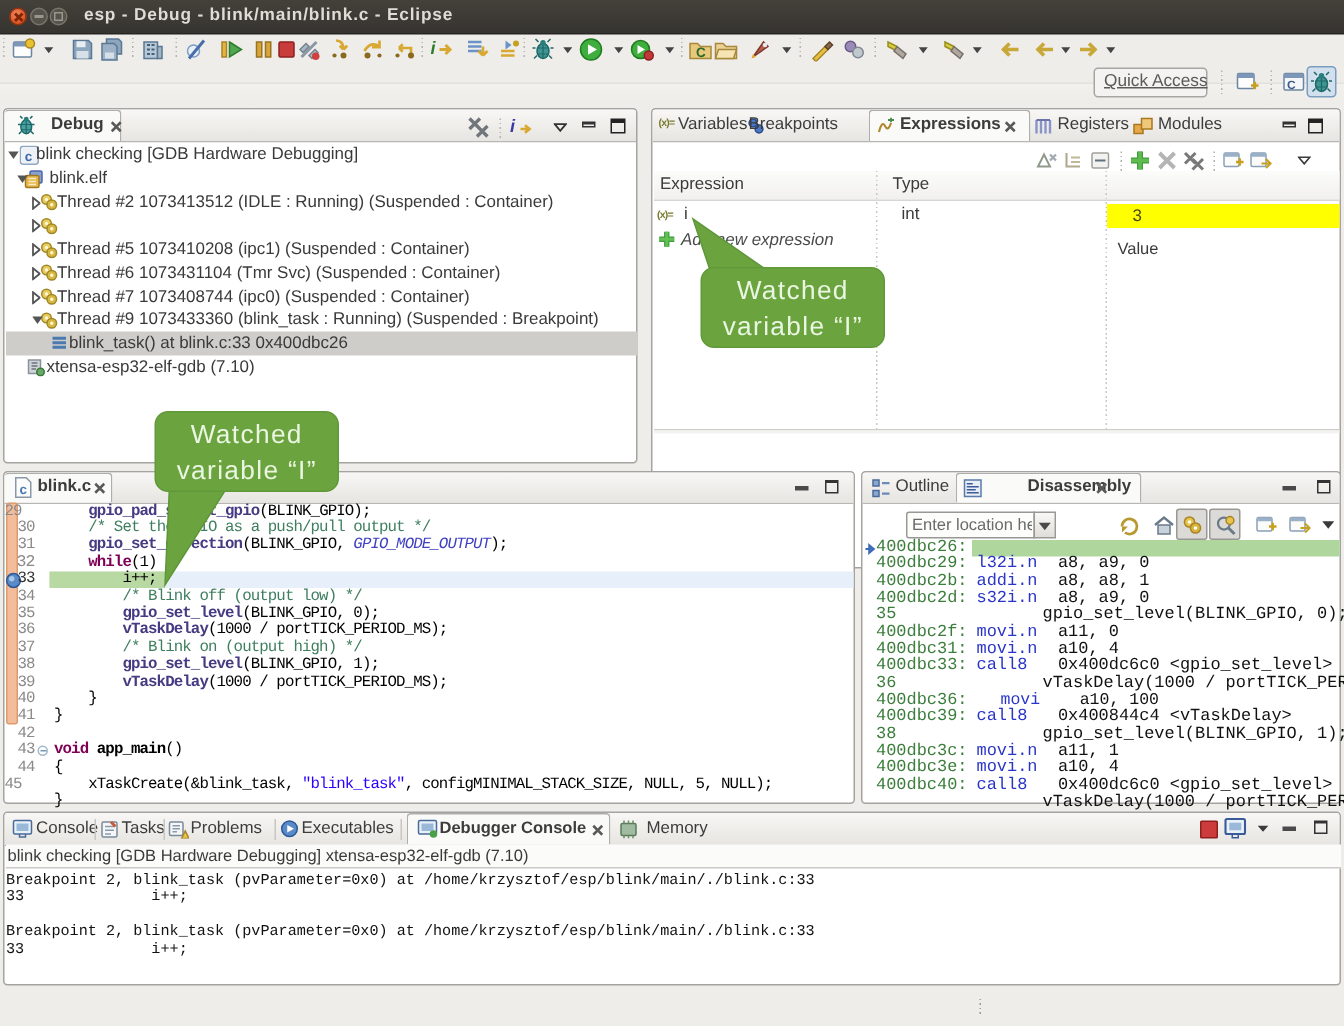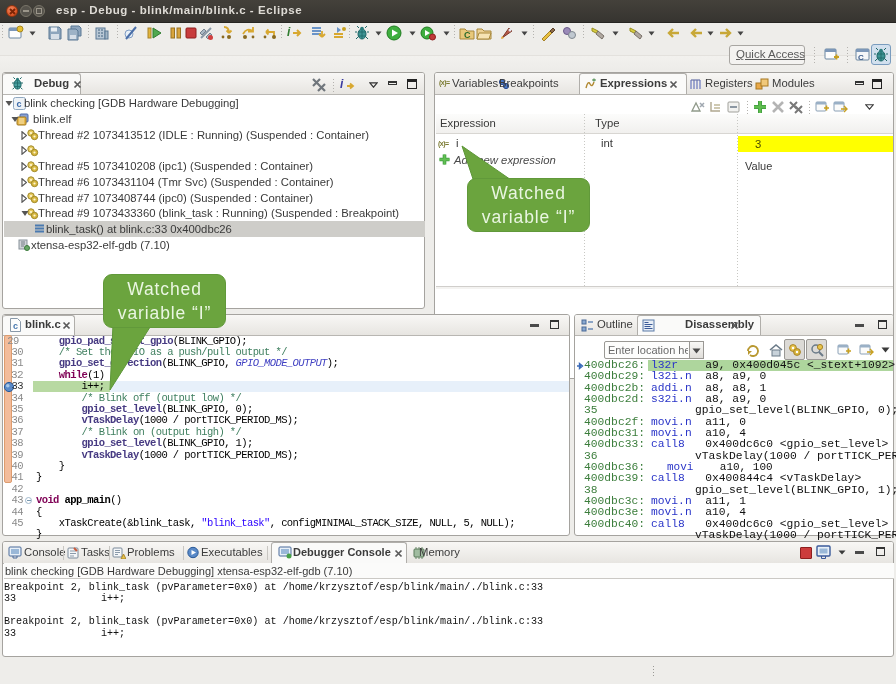--- a/index.html
+++ b/index.html
@@ -421,21 +421,21 @@
     </svg>
 <div class="abs" style="left:527px;top:9px;width:9px;height:3px;border:1px solid #4a4a4a;border-width:2px 1px 1px 1px;box-sizing:border-box;"></div>
 <div class="abs" style="left:547px;top:5px;width:9px;height:9px;border:1px solid #333;border-top-width:2px;box-sizing:border-box;"></div>
 <div class="abs" style="left:30px;top:66.1px;width:536px;height:11.4px;background:#e7f0fa;"></div>
 <div class="abs" style="left:30px;top:66.1px;width:77px;height:11.4px;background:#b8d9a2;"></div>
 <div class="abs" style="left:1px;top:20px;width:8px;height:148px;background:#f3bc9b;border:1px solid #dd9c6e;border-radius:2px;box-sizing:border-box;"></div>
 <svg class="abs" style="left:0px;top:65.6px;" width="12" height="12" viewBox="0 0 12 12">
       <circle cx="6" cy="6" r="4.6" fill="#5a8ac8" stroke="#2a5a98"></circle>
       <circle cx="4.8" cy="4.8" r="1.8" fill="#a8c8e8"></circle>
     </svg>
-<div class="abs mono" style="left:0px;top:20.5px;width:20px;font-size:10.5px;letter-spacing:-0.6px;color:#8a8a8a;text-align:center;line-height:11.4px;">29</div>
+<div class="abs mono" style="left:0px;top:20.5px;width:20px;font-size:10.5px;letter-spacing:-0.6px;color:#8a8a8a;text-align:left;line-height:11.4px;">29</div>
 <div class="abs mono" style="left:33px;top:20.5px;font-size:10.5px;letter-spacing:-0.6px;line-height:11.4px;"><span style="color:#000;">&nbsp;&nbsp;&nbsp;&nbsp;</span><span style="color:#463a82;font-weight:bold;">gpio_pad_select_gpio</span><span style="color:#000;">(BLINK_GPIO);</span></div>
 <div class="abs mono" style="left:0px;top:31.9px;width:20px;font-size:10.5px;letter-spacing:-0.6px;color:#8a8a8a;text-align:right;line-height:11.4px;">30</div>
 <div class="abs mono" style="left:33px;top:31.9px;font-size:10.5px;letter-spacing:-0.6px;line-height:11.4px;"><span style="color:#000;">&nbsp;&nbsp;&nbsp;&nbsp;</span><span style="color:#3f7f5f;">/*&nbsp;Set&nbsp;the&nbsp;GPIO&nbsp;as&nbsp;a&nbsp;push/pull&nbsp;output&nbsp;*/</span></div>
 <div class="abs mono" style="left:0px;top:43.3px;width:20px;font-size:10.5px;letter-spacing:-0.6px;color:#8a8a8a;text-align:right;line-height:11.4px;">31</div>
 <div class="abs mono" style="left:33px;top:43.3px;font-size:10.5px;letter-spacing:-0.6px;line-height:11.4px;"><span style="color:#000;">&nbsp;&nbsp;&nbsp;&nbsp;</span><span style="color:#463a82;font-weight:bold;">gpio_set_direction</span><span style="color:#000;">(BLINK_GPIO,&nbsp;</span><span style="color:#4040c2;font-style:italic;">GPIO_MODE_OUTPUT</span><span style="color:#000;">);</span></div>
 <div class="abs mono" style="left:0px;top:54.7px;width:20px;font-size:11px;letter-spacing:-0.6px;color:#8a8a8a;text-align:right;line-height:11.4px;">32</div>
 <div class="abs mono" style="left:33px;top:54.7px;font-size:10.5px;letter-spacing:-0.6px;line-height:11.4px;"><span style="color:#000;">&nbsp;&nbsp;&nbsp;&nbsp;</span><span style="color:#7f0055;font-weight:bold;">while</span><span style="color:#000;">(1)</span></div>
 <div class="abs mono" style="left:0px;top:66.1px;width:20px;font-size:10.5px;letter-spacing:-0.6px;color:#333;text-align:right;line-height:11.4px;">33</div>
 <div class="abs mono" style="left:33px;top:66.1px;font-size:10.5px;letter-spacing:-0.6px;line-height:11.4px;"><span style="color:#000;">&nbsp;&nbsp;&nbsp;&nbsp;&nbsp;&nbsp;&nbsp;&nbsp;i++;</span></div>
 <div class="abs mono" style="left:0px;top:77.5px;width:20px;font-size:10.5px;letter-spacing:-0.6px;color:#8a8a8a;text-align:right;line-height:11.4px;">34</div>
@@ -455,21 +455,21 @@
 <div class="abs mono" style="left:0px;top:157.3px;width:20px;font-size:10.5px;letter-spacing:-0.6px;color:#8a8a8a;text-align:right;line-height:11.4px;">41</div>
 <div class="abs mono" style="left:33px;top:157.3px;font-size:10.5px;letter-spacing:-0.6px;line-height:11.4px;"><span style="color:#000;">}</span></div>
 <div class="abs mono" style="left:0px;top:168.7px;width:20px;font-size:10.5px;letter-spacing:-0.6px;color:#8a8a8a;text-align:right;line-height:11.4px;">42</div>
 <div class="abs mono" style="left:33px;top:168.7px;font-size:10.5px;letter-spacing:-0.6px;line-height:11.4px;"></div>
 <div class="abs mono" style="left:0px;top:180.1px;width:20px;font-size:10.5px;letter-spacing:-0.6px;color:#8a8a8a;text-align:right;line-height:11.4px;">43</div>
 <div class="abs" style="left:22px;top:182.1px;width:7px;height:7px;border:1px solid #a0b8cc;border-radius:50%;box-sizing:border-box;"></div>
     <div class="abs" style="left:23.5px;top:184.6px;width:4px;height:1px;background:#7898b0;"></div>
 <div class="abs mono" style="left:33px;top:180.1px;font-size:10.5px;letter-spacing:-0.6px;line-height:11.4px;"><span style="color:#7f0055;font-weight:bold;">void</span><span style="color:#000;">&nbsp;</span><span style="color:#000;font-weight:bold;">app_main</span><span style="color:#000;">()</span></div>
 <div class="abs mono" style="left:0px;top:191.5px;width:20px;font-size:10.5px;letter-spacing:-0.6px;color:#8a8a8a;text-align:right;line-height:11.4px;">44</div>
 <div class="abs mono" style="left:33px;top:191.5px;font-size:10.5px;letter-spacing:-0.6px;line-height:11.4px;"><span style="color:#000;">{</span></div>
-<div class="abs mono" style="left:0px;top:202.9px;width:20px;font-size:10.5px;letter-spacing:-0.6px;color:#8a8a8a;text-align:right;line-height:11.4px;">45</div>
+<div class="abs mono" style="left:0px;top:202.9px;width:20px;font-size:10.5px;letter-spacing:-0.6px;color:#8a8a8a;text-align:left;line-height:11.4px;">45</div>
 <div class="abs mono" style="left:33px;top:202.9px;font-size:10.5px;letter-spacing:-0.6px;line-height:11.4px;"><span style="color:#000;">&nbsp;&nbsp;&nbsp;&nbsp;xTaskCreate(&amp;blink_task,&nbsp;</span><span style="color:#2a00ff;">"blink_task"</span><span style="color:#000;">,&nbsp;configMINIMAL_STACK_SIZE,&nbsp;NULL,&nbsp;5,&nbsp;NULL);</span></div>
 <div class="abs mono" style="left:33px;top:214.3px;font-size:10.5px;letter-spacing:-0.6px;line-height:11.4px;"><span style="color:#000;">}</span></div>
 </div>
 <div class="panel" style="left:574px;top:314px;width:320px;height:222px;">
 <div class="tabbar" style="height:20px;"></div>
 <svg class="abs" style="left:6px;top:4px;" width="13" height="13" viewBox="0 0 13 13">
       <rect x="1" y="1" width="4" height="4" fill="#88a8d0" stroke="#4a6a98"></rect>
       <rect x="1" y="8" width="4" height="4" fill="#88a8d0" stroke="#4a6a98"></rect>
       <path d="M7,3 h5 M7,10 h5" stroke="#6a8ab8" stroke-width="1.5"></path>
     </svg>
@@ -523,21 +523,20 @@
       <path d="M9,10 h6 m-3,-3 l3,3 -3,3" stroke="#c8a020" stroke-width="1.4" fill="none"></path>
     </svg>
 <svg class="abs" style="left:306px;top:32px;" width="9" height="6" viewBox="0 0 9 6">
       <path d="M0.5,0.5 h8 L4.5,5.5 Z" fill="#3a3a3a"></path>
     </svg>
 <div class="abs" style="left:73px;top:44.8px;width:245px;height:11.4px;background:#aed69d;"></div>
 <svg class="abs" style="left:1px;top:46.8px;" width="9" height="8" viewBox="0 0 9 8">
       <path d="M1,4 h4 M3.5,1.5 L6.5,4 L3.5,6.5 Z" stroke="#3a6ab8" stroke-width="1.4" fill="#7ab0e8"></path>
     </svg>
 <div class="abs mono" style="left:9px;top:44.8px;font-size:11.3px;line-height:11.35px;color:#3b7d3b;">400dbc26:</div>
-<div class="abs mono" style="left:76px;top:44.8px;font-size:11.3px;line-height:11.35px;"><span style="color:#2a35c8;">l32r</span>&nbsp;&nbsp;&nbsp;&nbsp;<span style="color:#111;">a9, 0x400d045c &lt;_stext+1092&gt;</span></div>
 <div class="abs mono" style="left:9px;top:56.1px;font-size:11.3px;line-height:11.35px;color:#3b7d3b;">400dbc29:</div>
 <div class="abs mono" style="left:76px;top:56.1px;font-size:11.3px;line-height:11.35px;"><span style="color:#2a35c8;">l32i.n</span>&nbsp;&nbsp;<span style="color:#111;">a8, a9, 0</span></div>
 <div class="abs mono" style="left:9px;top:67.5px;font-size:11.3px;line-height:11.35px;color:#3b7d3b;">400dbc2b:</div>
 <div class="abs mono" style="left:76px;top:67.5px;font-size:11.3px;line-height:11.35px;"><span style="color:#2a35c8;">addi.n</span>&nbsp;&nbsp;<span style="color:#111;">a8, a8, 1</span></div>
 <div class="abs mono" style="left:9px;top:78.8px;font-size:11.3px;line-height:11.35px;color:#3b7d3b;">400dbc2d:</div>
 <div class="abs mono" style="left:76px;top:78.8px;font-size:11.3px;line-height:11.35px;"><span style="color:#2a35c8;">s32i.n</span>&nbsp;&nbsp;<span style="color:#111;">a8, a9, 0</span></div>
 <div class="abs mono" style="left:9px;top:90.2px;font-size:11.3px;line-height:11.35px;color:#3b7d3b;">35</div>
 <div class="abs mono" style="left:120px;top:90.2px;font-size:11.3px;line-height:11.35px;color:#111;">gpio_set_level(BLINK_GPIO, 0);</div>
 <div class="abs mono" style="left:9px;top:101.5px;font-size:11.3px;line-height:11.35px;color:#3b7d3b;">400dbc2f:</div>
 <div class="abs mono" style="left:76px;top:101.5px;font-size:11.3px;line-height:11.35px;"><span style="color:#2a35c8;">movi.n</span>&nbsp;&nbsp;<span style="color:#111;">a11, 0</span></div>
@@ -593,21 +592,21 @@
       <circle cx="11" cy="10" r="2.5" fill="#48a048"></circle>
     </svg>
 <div class="tablbl" style="left:290px;font-weight:bold;font-size:11px;">Debugger Console</div>
 <svg class="abs" style="left:391px;top:7px;" width="9" height="9" viewBox="0 0 9 9">
       <path d="M1.5,1.5 L7.5,7.5 M7.5,1.5 L1.5,7.5" stroke="#5a5a5a" stroke-width="1.7"></path>
     </svg>
 <svg class="abs" style="left:409px;top:4px;" width="14" height="13" viewBox="0 0 14 13">
       <rect x="2" y="3" width="10" height="8" rx="1" fill="#a0bca0" stroke="#5a7a5a"></rect>
       <path d="M4,3 v-2 M7,3 v-2 M10,3 v-2 M4,13 v-2 M7,13 v-2 M10,13 v-2" stroke="#6a8a6a" stroke-width="1"></path>
     </svg>
-<div class="tablbl" style="left:416px;">Memory</div>
+<div class="tablbl" style="left:428px;">Memory</div>
 <div class="abs" style="left:797px;top:5px;width:10px;height:10px;background:#cc3c3c;border:1px solid #8e1f1f;border-radius:1px;"></div>
 <svg class="abs" style="left:813px;top:3px;" width="16" height="15" viewBox="0 0 16 15">
       <rect x="1" y="1" width="13" height="10" rx="1" fill="#e8f0f8" stroke="#3a5a9a" stroke-width="1.4"></rect>
       <rect x="3.5" y="3.5" width="8" height="5" fill="#9ab8d8"></rect>
       <path d="M5.5,11 v2.5 h4 v-2.5" stroke="#3a5a9a" fill="none"></path>
     </svg>
 <svg class="abs" style="left:835px;top:8px;" width="8" height="5" viewBox="0 0 8 5">
       <path d="M0.5,0.5 L7.5,0.5 L4,4.5 Z" fill="#3a3a3a"></path>
     </svg>
 <div class="abs" style="left:852px;top:9px;width:9px;height:3px;border:1px solid #4a4a4a;border-width:2px 1px 1px 1px;box-sizing:border-box;"></div>

